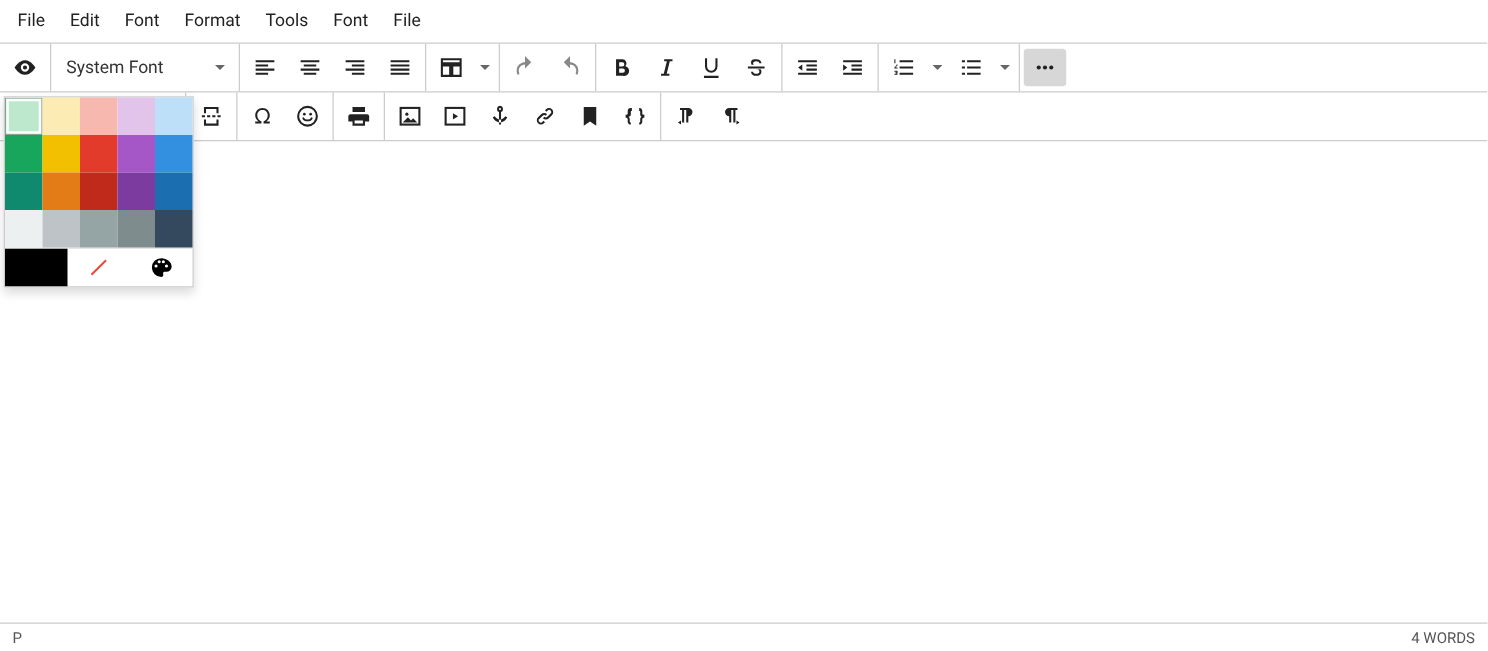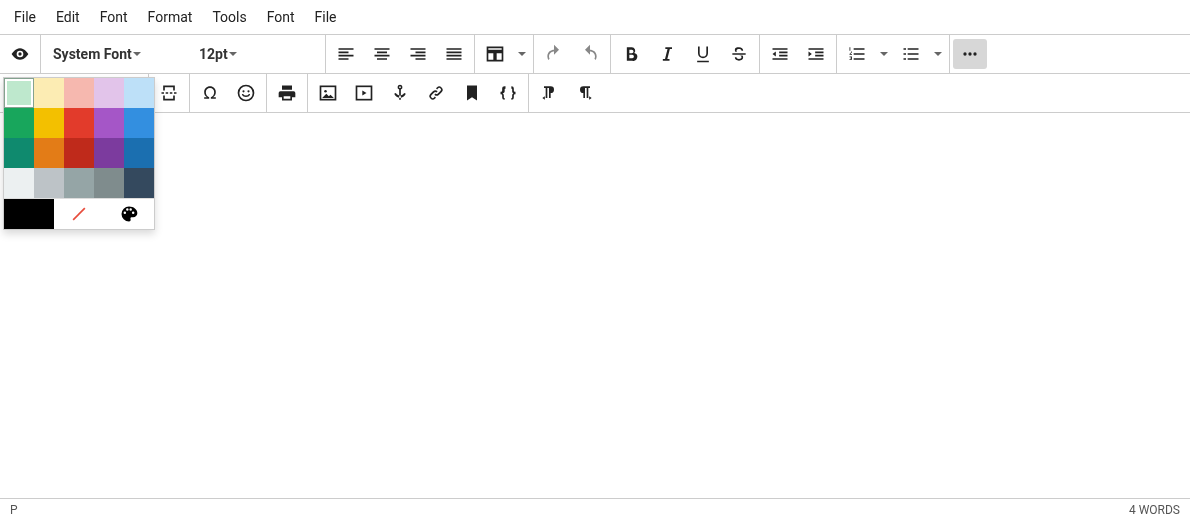--- a/index.html
+++ b/index.html
@@ -77,24 +77,24 @@
     justify-content: center;
     border-radius: 3px;
     cursor: pointer;
   }
   .chev.pressed { background: #c8c8c8; }
   .chev svg { width: 10px; height: 10px; fill: #666; }
 
   .select {
     display: flex;
     align-items: center;
+    justify-content: space-between;
     height: 30px;
     padding: 0 8px 0 10px;
     cursor: pointer;
-    font-weight: bold;
   }
   .select-label {
     color: #333;
   }
   .font-select { width: 128px; }
   .size-select { width: 116px; }
   .format-select { width: 126px; }
 
   
   .color-popup {
@@ -185,26 +185,20 @@
     <div class="btn" title="Preview">
       <svg viewBox="0 0 24 24">
           <path d="M12 5C6 5 2 12 2 12s4 7 10 7 10-7 10-7-4-7-10-7zm0 11a4 4 0 1 1 0-8 4 4 0 0 1 0 8zm0-6a2 2 0 1 0 0 4 2 2 0 0 0 0-4z"></path>
         </svg>
     </div>
   </div>
 
   <div class="group">
     <div class="select font-select">
       <span class="select-label">System Font</span>
-      <svg viewBox="0 0 10 10" style="width:10px;height:10px;fill:#666">
-          <path d="M1 3l4 4 4-4z"></path>
-        </svg>
-    </div>
-    <div class="select size-select">
-      <span class="select-label">12pt</span>
       <svg viewBox="0 0 10 10" style="width:10px;height:10px;fill:#666">
           <path d="M1 3l4 4 4-4z"></path>
         </svg>
     </div>
   </div>
 
   <div class="group">
     <div class="btn">
         <svg viewBox="0 0 24 24">
           <path d="M3 5h18v2H3zm0 4h12v2H3zm0 4h18v2H3zm0 4h12v2H3z"></path>

